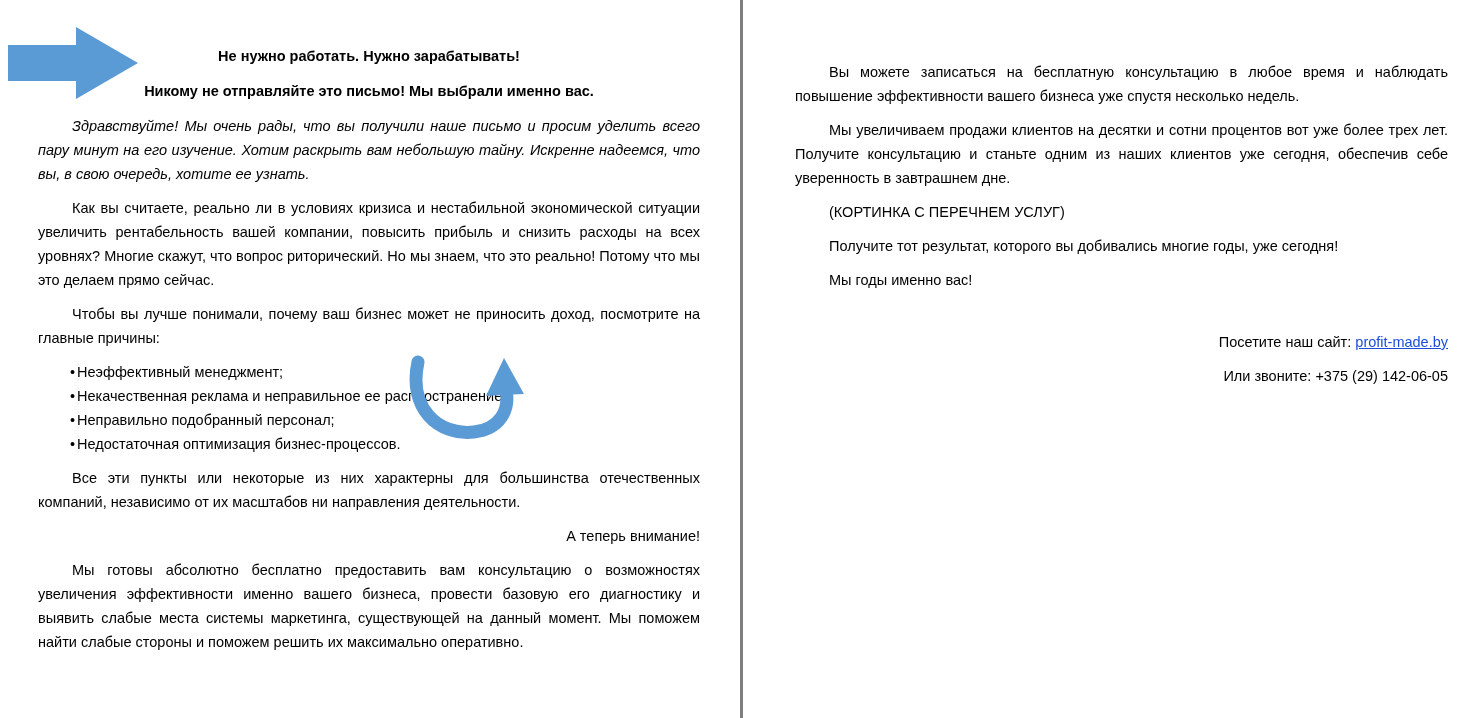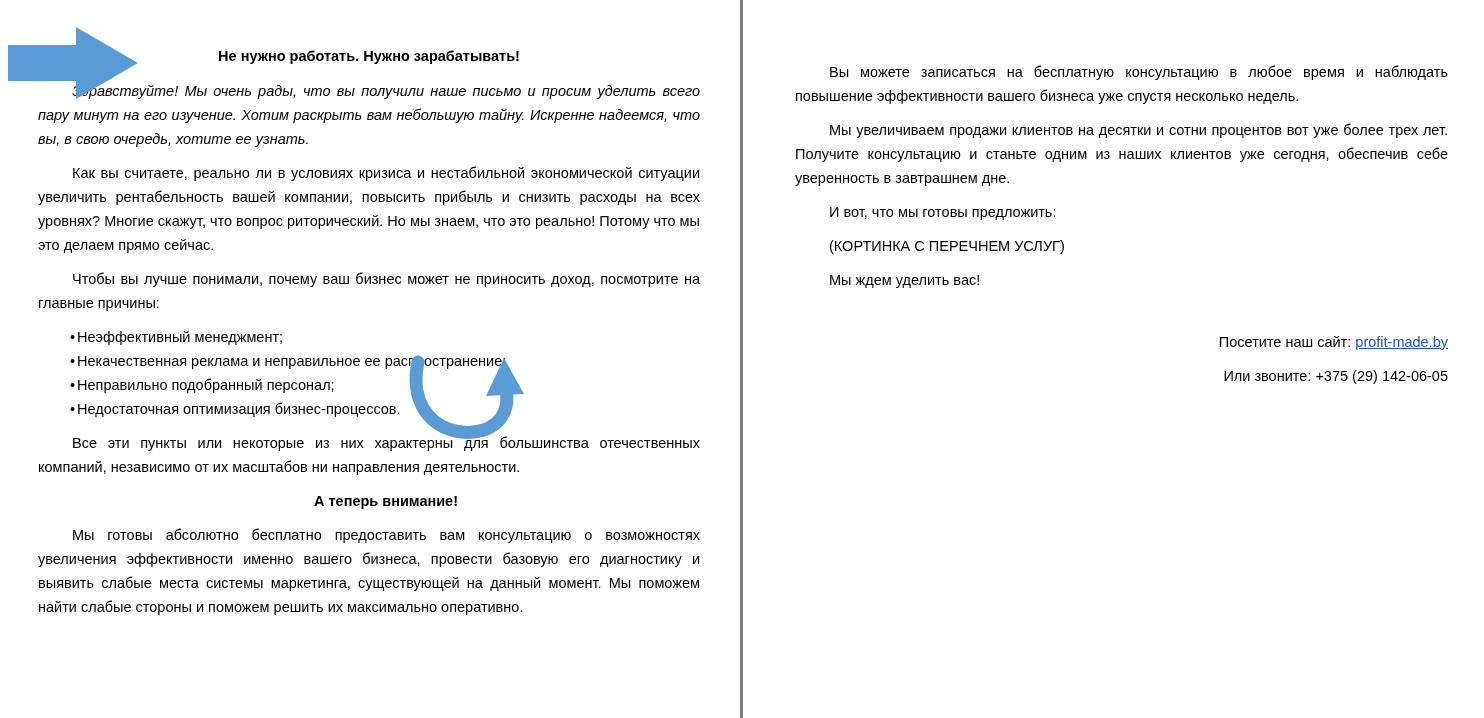--- a/index.html
+++ b/index.html
@@ -55,21 +55,21 @@
   }
   .heading.last {
     margin-bottom: 36px;
   }
   .para {
     margin: 0 0 10px 0;
     text-indent: 34px;
     text-align: justify;
   }
   .para.italic { font-style: italic; }
-  .para.bold { font-weight: bold; text-align: center; }
+  .para.bold { font-weight: normal; text-align: right; }
   .bullets {
     list-style: none;
     margin: 0 0 10px 0;
     padding: 0 0 0 32px;
   }
   .bullets li {
     line-height: 24px;
   }
   .bullets li::before {
     content: "\2022";
@@ -99,20 +99,21 @@
 
   <div class="page page-left">
 
     <span class="shape shape-block-arrow">
       <svg width="132" height="74" viewBox="0 0 132 74" xmlns="http://www.w3.org/2000/svg">
         <polygon points="0,19 68,19 68,1 130,37 68,73 68,55 0,55" fill="#5B9BD5"></polygon>
       </svg>
     </span>
 
     <p class="heading">Не нужно работать. Нужно зарабатывать!</p>
+    <p class="heading">Никому не отправляйте это письмо! Мы выбрали именно вас.</p>
 
     <p class="para italic">Здравствуйте! Мы очень рады, что вы получили наше письмо и просим уделить всего пару минут на его изучение. Хотим раскрыть вам небольшую тайну. Искренне надеемся, что вы, в свою очередь, хотите ее узнать.</p>
 
     <p class="para">Как вы считаете, реально ли в условиях кризиса и нестабильной экономической ситуации увеличить рентабельность вашей компании, повысить прибыль и снизить расходы на всех уровнях? Многие скажут, что вопрос риторический. Но мы знаем, что это реально! Потому что мы это делаем прямо сейчас.</p>
 
     <p class="para">Чтобы вы лучше понимали, почему ваш бизнес может не приносить доход, посмотрите на главные причины:</p>
 
     <ul class="bullets">
       <li>Неэффективный менеджмент;</li>
       <li>Некачественная реклама и неправильное ее распространение;</li>
@@ -136,26 +137,26 @@
   </div>
 
   <div class="divider"></div>
 
   <div class="page page-right">
 
     <p class="para">Вы можете записаться на бесплатную консультацию в любое время и наблюдать повышение эффективности вашего бизнеса уже спустя несколько недель.</p>
 
     <p class="para">Мы увеличиваем продажи клиентов на десятки и сотни процентов вот уже более трех лет. Получите консультацию и станьте одним из наших клиентов уже сегодня, обеспечив себе уверенность в завтрашнем дне.</p>
 
-    <p class="para">И вот, что мы готовы предложить:</p>
 
     <p class="para">(КОРТИНКА С ПЕРЕЧНЕМ УСЛУГ)</p>
 
+    <p class="para">Получите тот результат, которого вы добивались многие годы, уже сегодня!</p>
 
-    <p class="para">Мы ждем уделить вас!</p>
+    <p class="para">Мы годы именно вас!</p>
 
     <p class="para right-align contact-site"><span>Посетите наш сайт: </span><a href="#" class="site-link">profit-made.by</a></p>
 
     <p class="para right-align">Или звоните: +375 (29) 142-06-05</p>
 
   </div>
 
 </div>
 
 </body></html>

